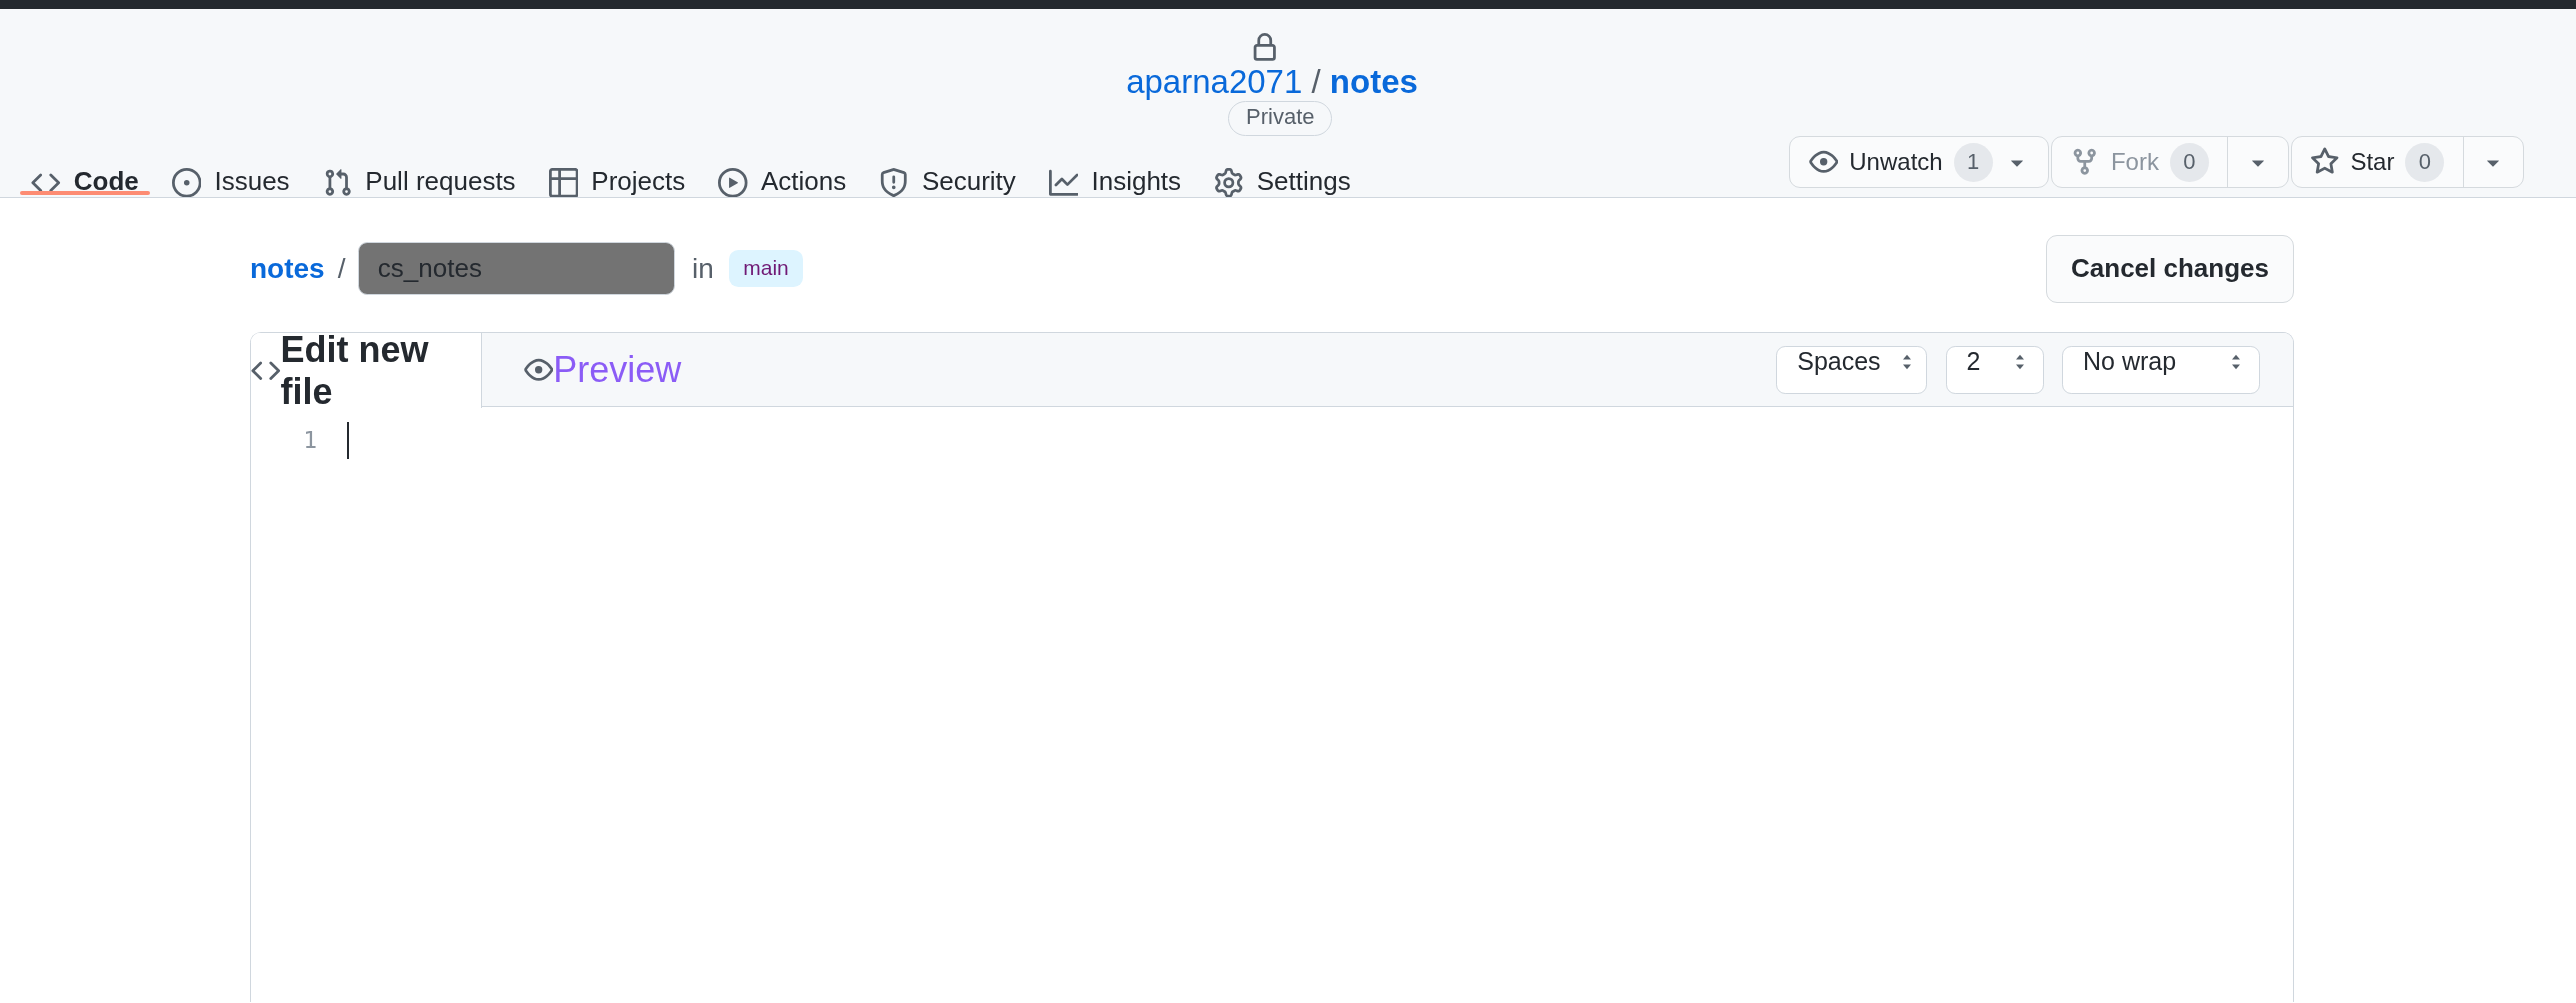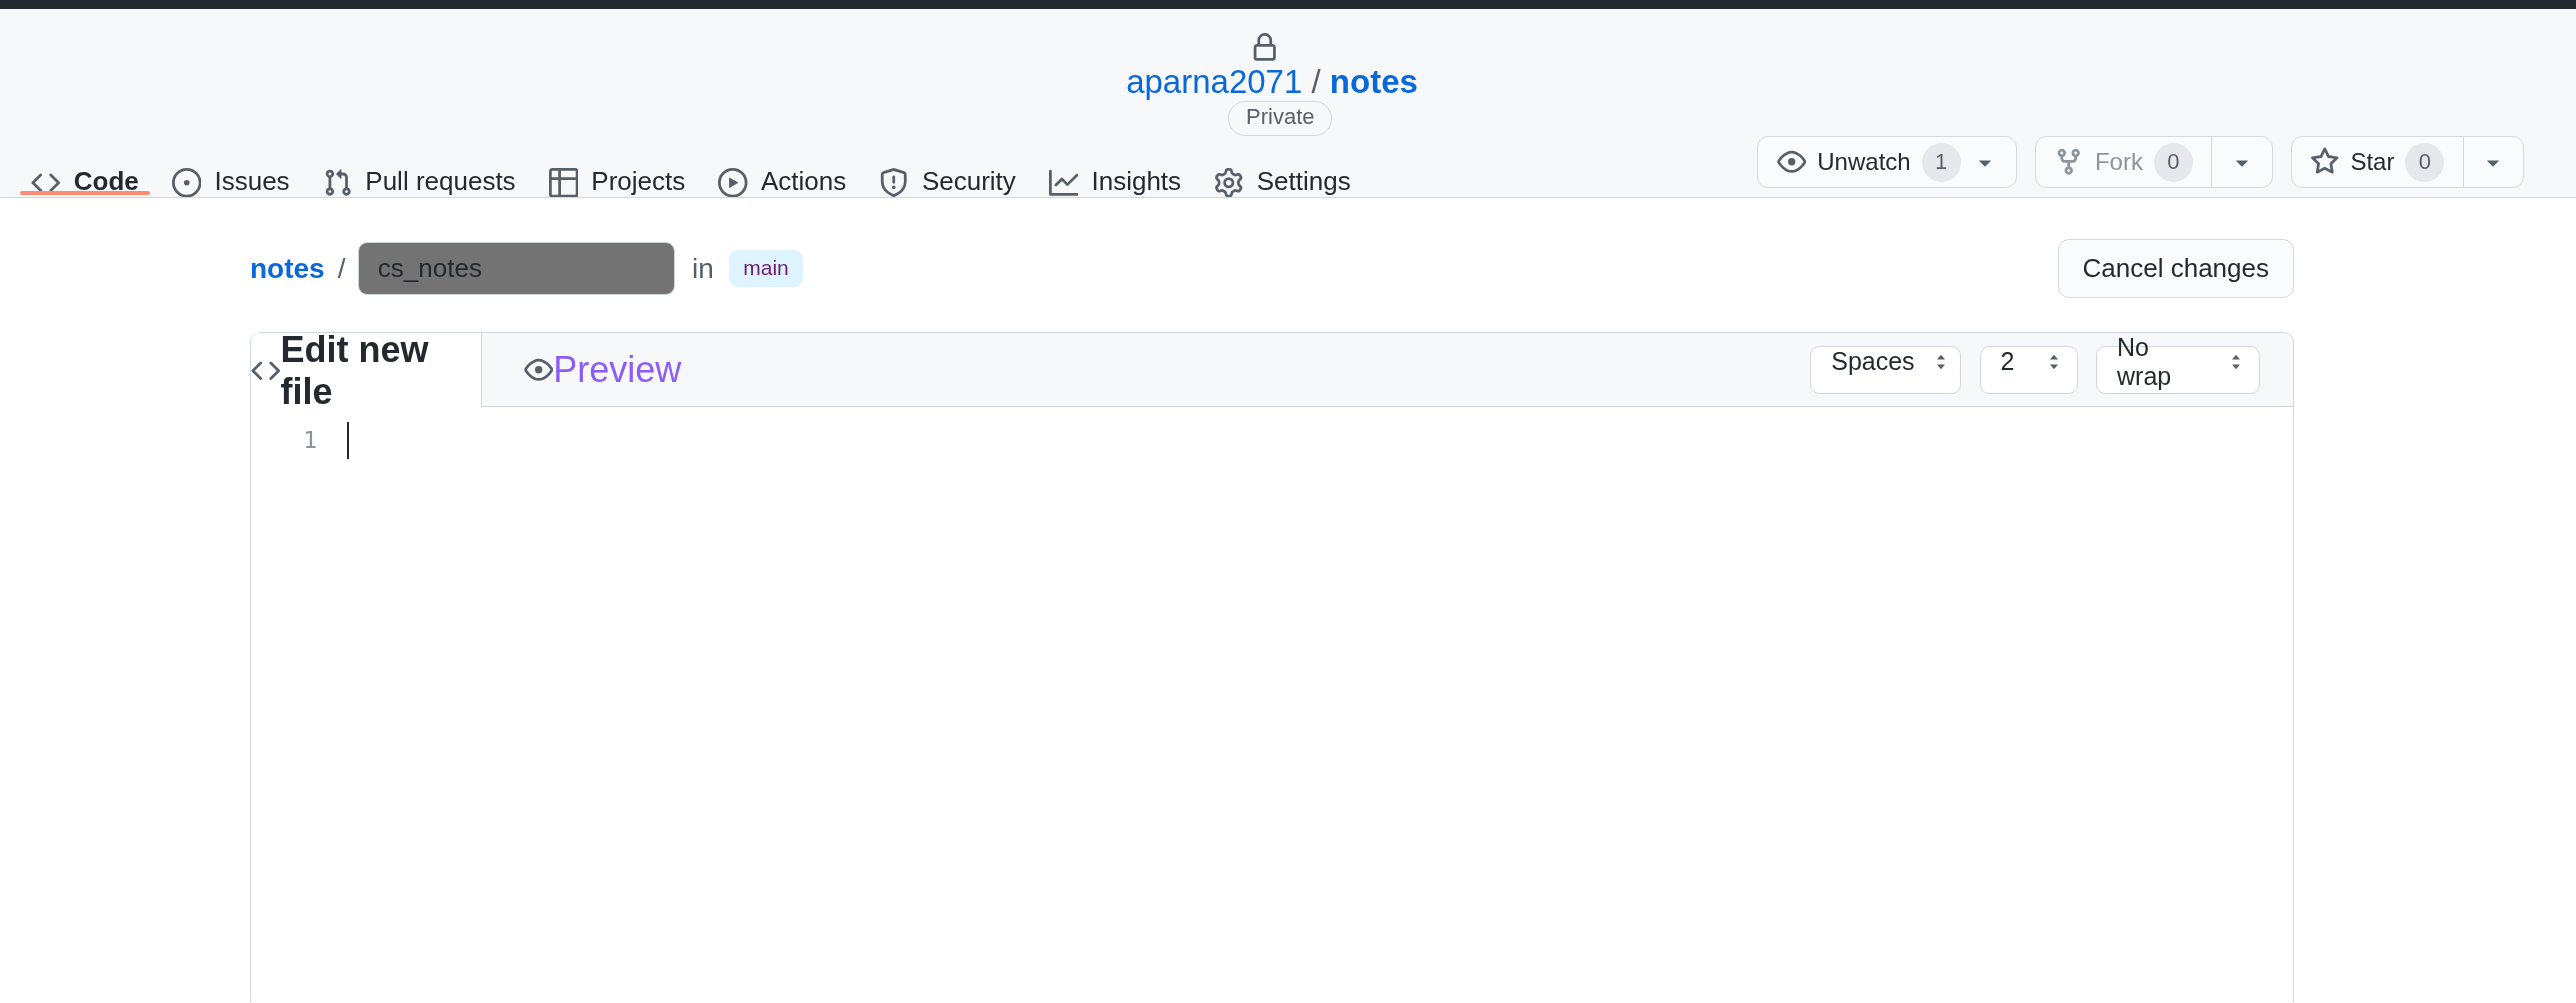--- a/index.html
+++ b/index.html
@@ -15,21 +15,21 @@
   .repo-row { display:flex; align-items:center; height:57px; padding:0 52px 0 20px;flex-direction:column; }
   .lock { color:#57606a; margin-right:14.7px; }
   .repo-title { display:flex; align-items:center; font-size:33px; }
   .repo-title a { text-decoration:none; color:#0969da; cursor:pointer; }
   .repo-title .owner { font-weight:400; }
   .repo-title .sep { color:#57606a; margin:0 9.2px; font-weight:300; }
   .repo-title .name { font-weight:600; }
   .badge-private { margin-left:16.6px; font-size:22px; font-weight:500; color:#57606a;
                    border:1.8px solid #d0d7de; border-radius:920px; padding:3.7px 16.6px 5.5px; line-height:1.1; }
 
-  .repo-actions { margin-left:auto; display:flex; gap:18px; }
+  .repo-actions { margin-left:auto; display:flex; gap:2px; }
   .gh-btn { display:flex; align-items:stretch; background:#fafbfc; border:1.8px solid #d5dade;
             border-radius:11px; height:52px; font-size:24px; font-weight:500; color:#24292f; cursor:pointer; }
   .gh-btn .seg { display:flex; align-items:center; gap:11px; padding:0 18.4px; }
   .gh-btn .caret-seg { display:flex; align-items:center; padding:0 16.6px; border-left:1.8px solid #d5dade; }
   .gh-btn .ic { color:#57606a; }
   .gh-btn.muted .seg-label, .gh-btn.muted .ic { color:#8c959f; }
   .counter { background:rgba(175,184,193,0.28); border-radius:920px; min-width:39px; height:39px;
              padding:0 9.2px; display:flex; align-items:center; justify-content:center;
              font-size:22px; color:#57606a; font-weight:500; }
   .caret { color:#57606a; }
@@ -47,42 +47,42 @@
   .file-header-row { display:flex; align-items:center; margin:44px 282px 0 250px; height:53px; }
   .breadcrumb { display:flex; align-items:center; font-size:28px; }
   .breadcrumb a { color:#0969da; font-weight:600; text-decoration:none; cursor:pointer; }
   .breadcrumb .bc-sep { color:#57606a; margin:0 13px; }
   .filename-input { width:317px; height:53px; border:1.8px solid #d0d7de; border-radius:9.2px;
                     font-size:26px; padding:0 18.4px; color:#24292f; background:#737373; outline:none;
                     font-family:"Liberation Sans", sans-serif; }
   .in-label { font-size:28px; color:#57606a; margin:0 14.7px 0 16.6px; }
   .branch-badge { font-family:Liberation Sans, sans-serif; font-size:21px;
                   color:#701a75; background:#ddf4ff; padding:5.5px 14.7px 7.4px; border-radius:9.2px; }
-  .cancel-btn { margin-left:auto; height:59px; padding:0 24px; background:#fafbfc;
-                border:1.8px solid #d5dade; border-radius:11px; font-size:26px; font-weight:400;
+  .cancel-btn { margin-left:auto; height:68px; padding:0 24px; background:#fafbfc;
+                border:1.8px solid #d5dade; border-radius:11px; font-size:26px; font-weight:700;
                 color:#24292f; cursor:pointer; font-family:"Liberation Sans", sans-serif; }
 
   
   .editor { margin:37px 0 0 250px; width:2044px; height:670px; background:#fff;
             border:1.8px solid #d0d7de; border-bottom:none; border-radius:11px 11px 0 0; }
   .editor-toolbar { display:flex; align-items:stretch; height:74px; background:#f6f8fa;
                     border-bottom:1.8px solid #d0d7de; border-radius:9.2px 9.2px 0 0; }
   .ed-tab { display:flex; align-items:center; justify-content:center; gap:0; font-size:36px; cursor:pointer; }
   .ed-tab .ic { color:#57606a; }
   .ed-tab.active { width:231px; background:#fff; border-right:1.8px solid #d0d7de;
                    border-top-left-radius:9.2px; margin-bottom:-1.8px; font-weight:600; color:#24292f; }
   .ed-tab.preview { width:241px; color:#8b5cf6; }
   .ed-controls { margin-left:auto; display:flex; align-items:center; gap:18.4px; padding-right:33px; }
   .ed-select { display:flex; align-items:center; justify-content:space-between; background:#fff;
                border:1.8px solid #d0d7de; border-radius:9.2px; height:48px; padding:0 13px 16px 20px;
                font-size:25px; color:#24292f; cursor:pointer; }
   .ed-select .updown { color:#57606a; margin-left:16.6px; }
   .sel-indent-mode { width:151px; }
   .sel-indent-size { width:98px; }
-  .sel-wrap-mode  { width:164px; }
+  .sel-wrap-mode  { width:198px; }
 
   .code-area { display:flex; align-items:flex-start; padding-top:13px; cursor:text;
                font-family:"DejaVu Sans Mono","Liberation Mono",monospace; font-size:23px; height:593px; }
   .gutter { width:66px; text-align:right; color:#8c959f; line-height:41px; }
   .caret-cursor { width:2.8px; height:37px; background:#24292f; margin-left:29.5px; margin-top:1.8px; }
 </style>
 </head>
 <body>
 
 <div class="top-strip"></div>

